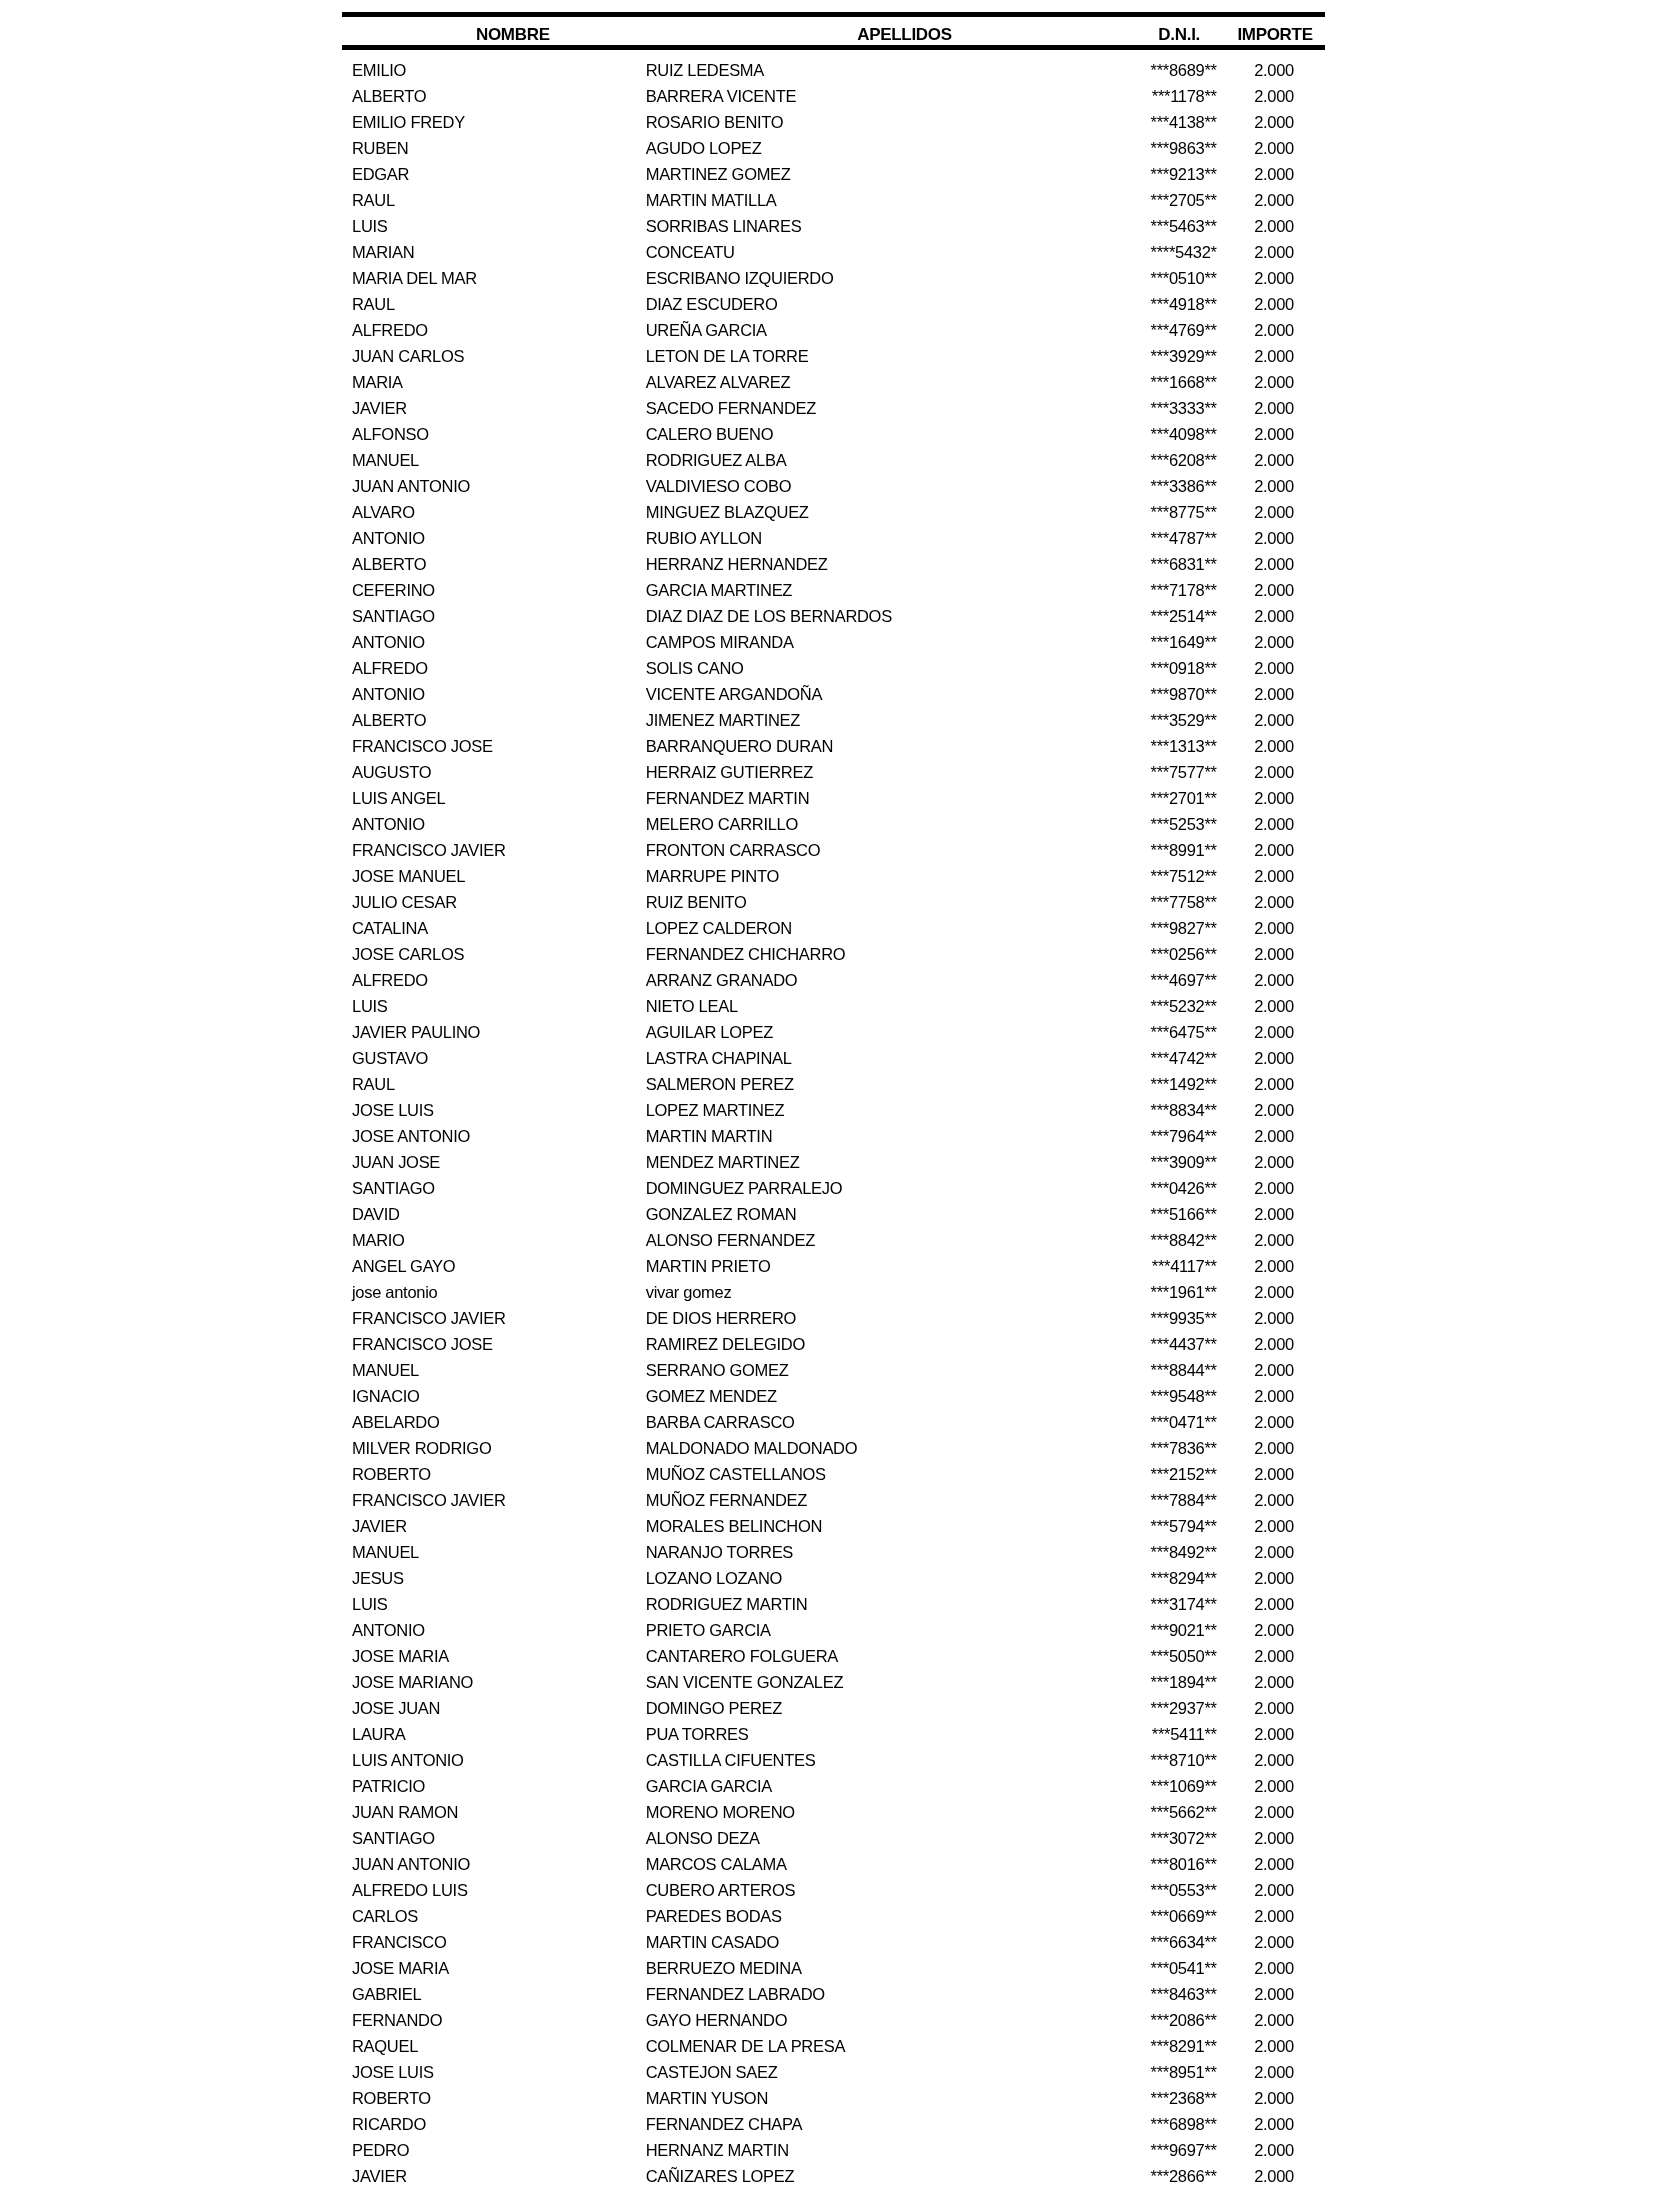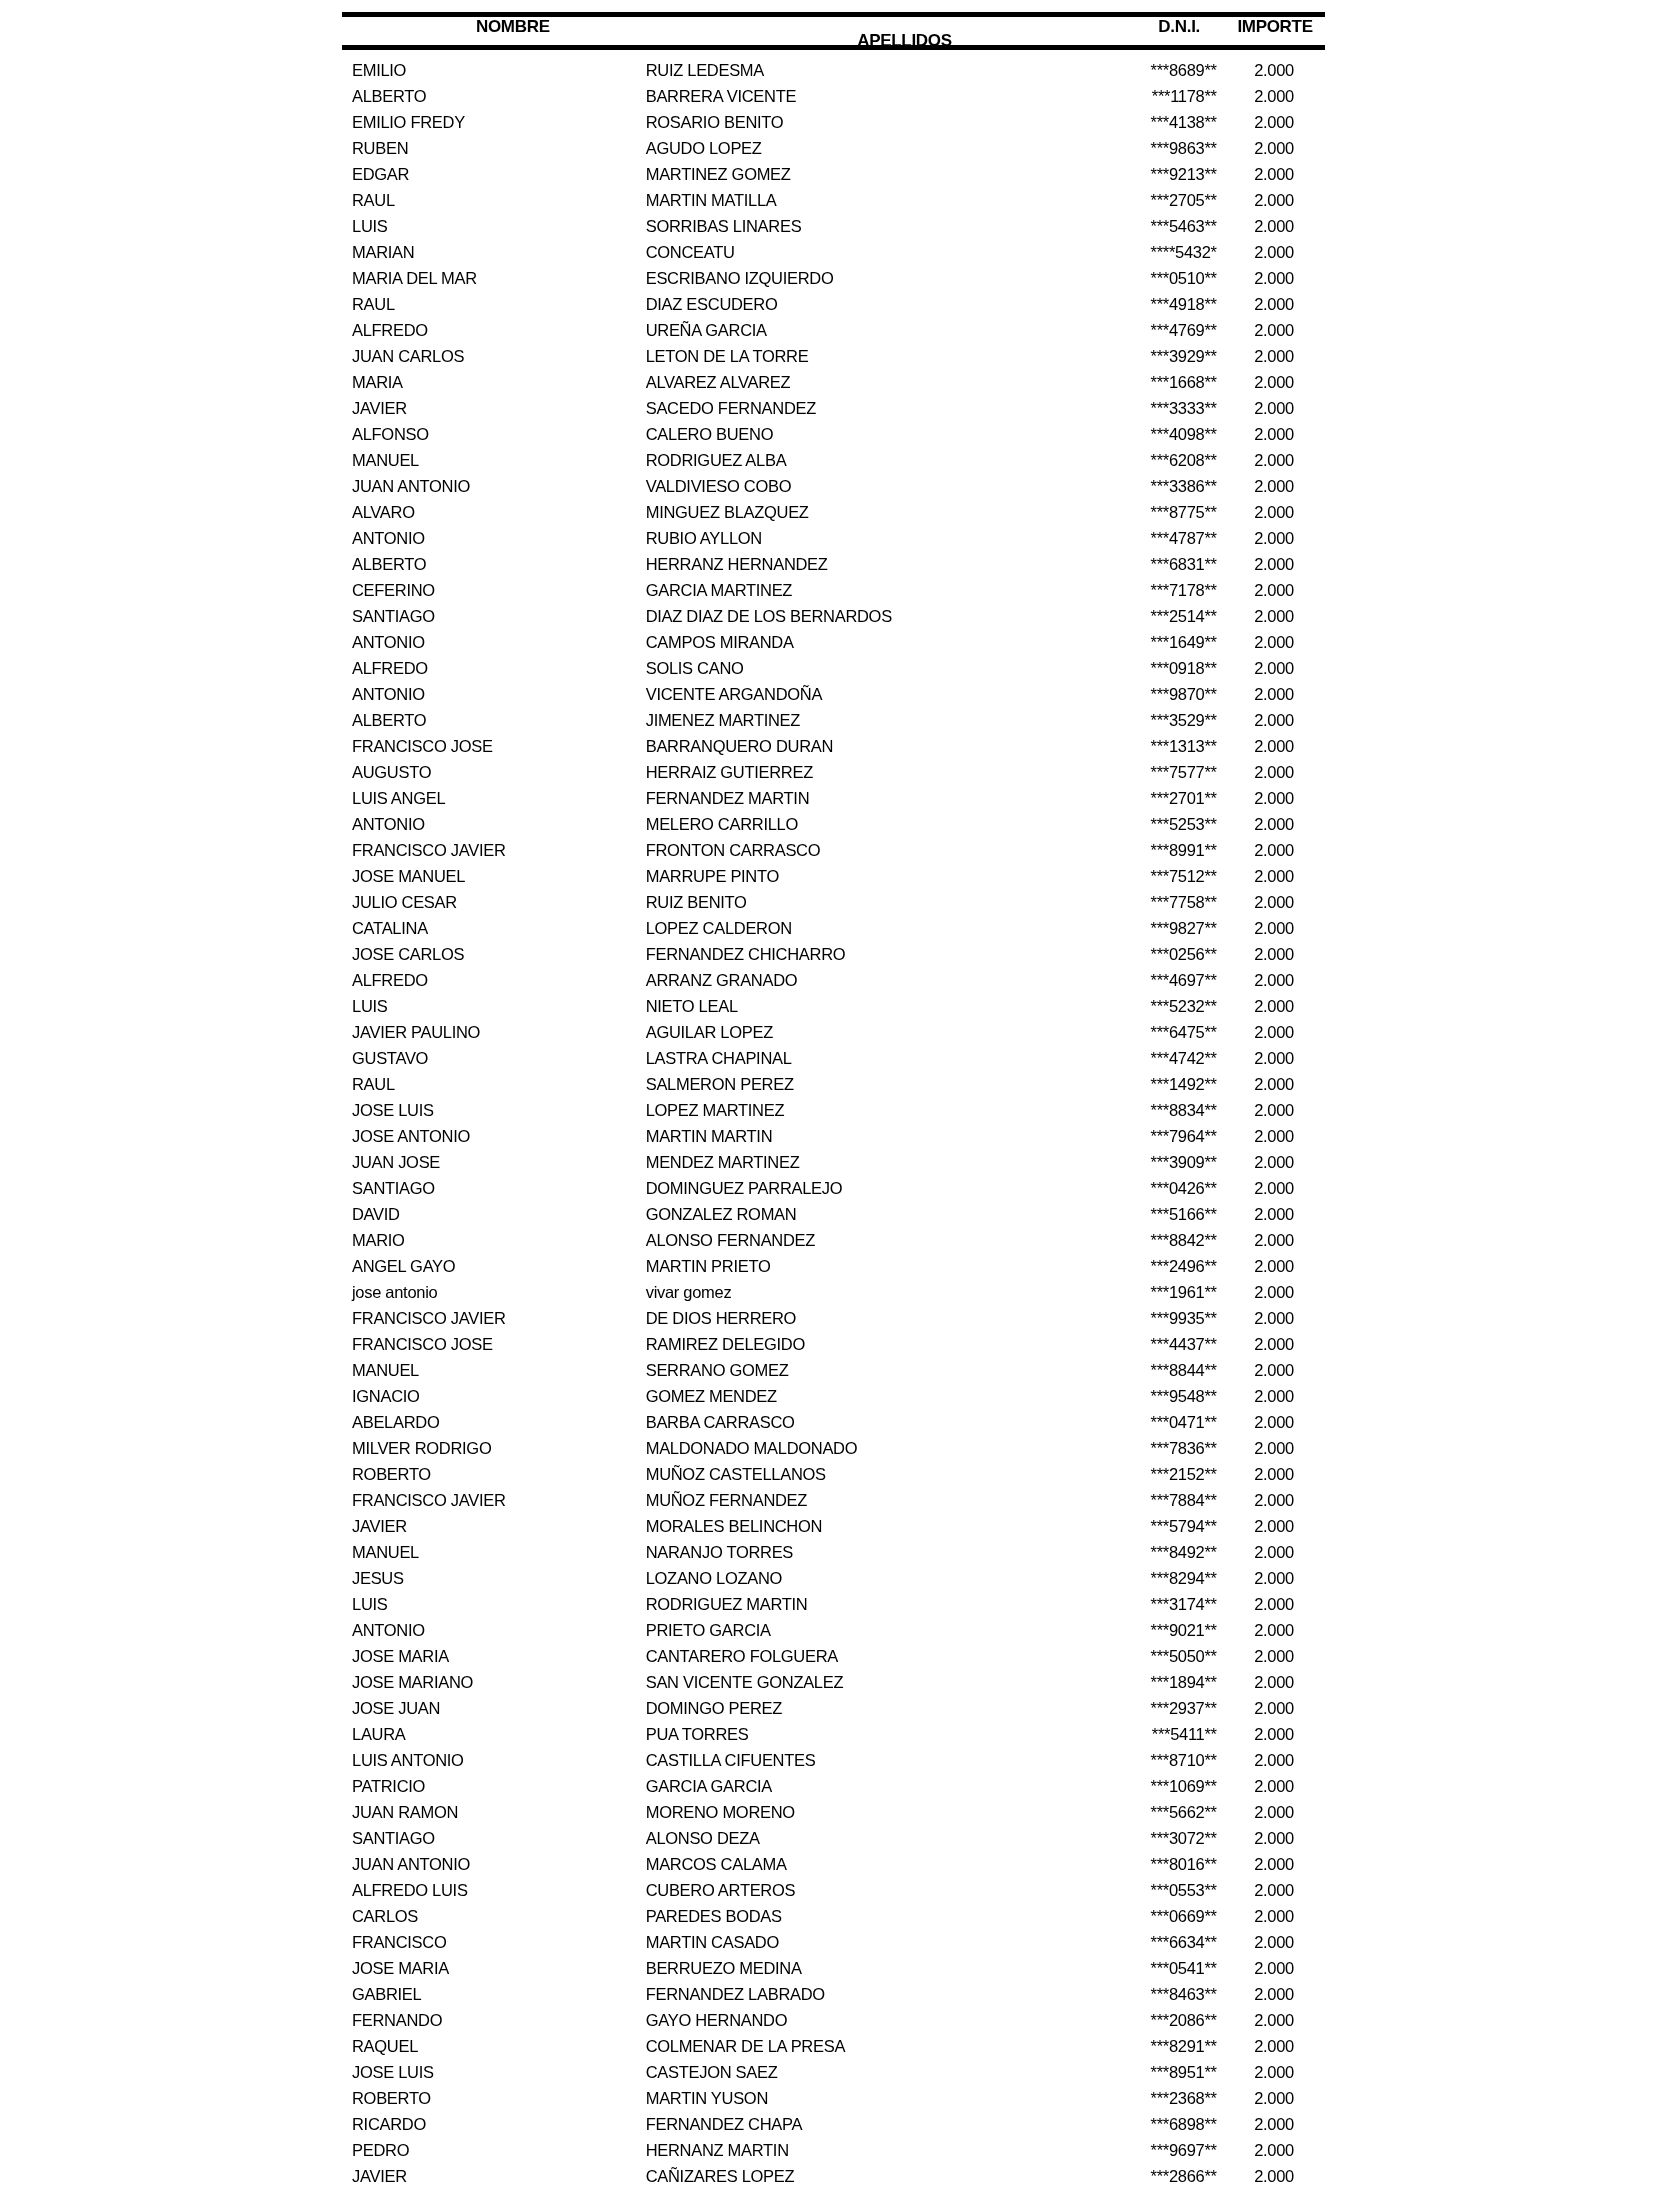--- a/index.html
+++ b/index.html
@@ -22,21 +22,21 @@
     width: 983px;
   }
   .rule {
     height: 5.4px;
     background: #000000;
     width: 100%;
   }
   .header-row {
     display: flex;
     height: 28px;
-    align-items: flex-start;
+    align-items: flex-end;
     font-weight: bold;
     font-size: 17px;
     letter-spacing: -0.3px;
   }
   .rows {
     padding-top: 6.9px;
   }
   .row {
     display: flex;
     height: 26px;
@@ -339,21 +339,21 @@
       </div>
       <div class="row">
         <div class="c0">MARIO</div>
         <div class="c1">ALONSO FERNANDEZ</div>
         <div class="c2">***8842**</div>
         <div class="c3">2.000</div>
       </div>
       <div class="row">
         <div class="c0">ANGEL GAYO</div>
         <div class="c1">MARTIN PRIETO</div>
-        <div class="c2">***2496**</div>
+        <div class="c2">***4117**</div>
         <div class="c3">2.000</div>
       </div>
       <div class="row">
         <div class="c0">jose antonio</div>
         <div class="c1">vivar gomez</div>
         <div class="c2">***1961**</div>
         <div class="c3">2.000</div>
       </div>
       <div class="row">
         <div class="c0">FRANCISCO JAVIER</div>

